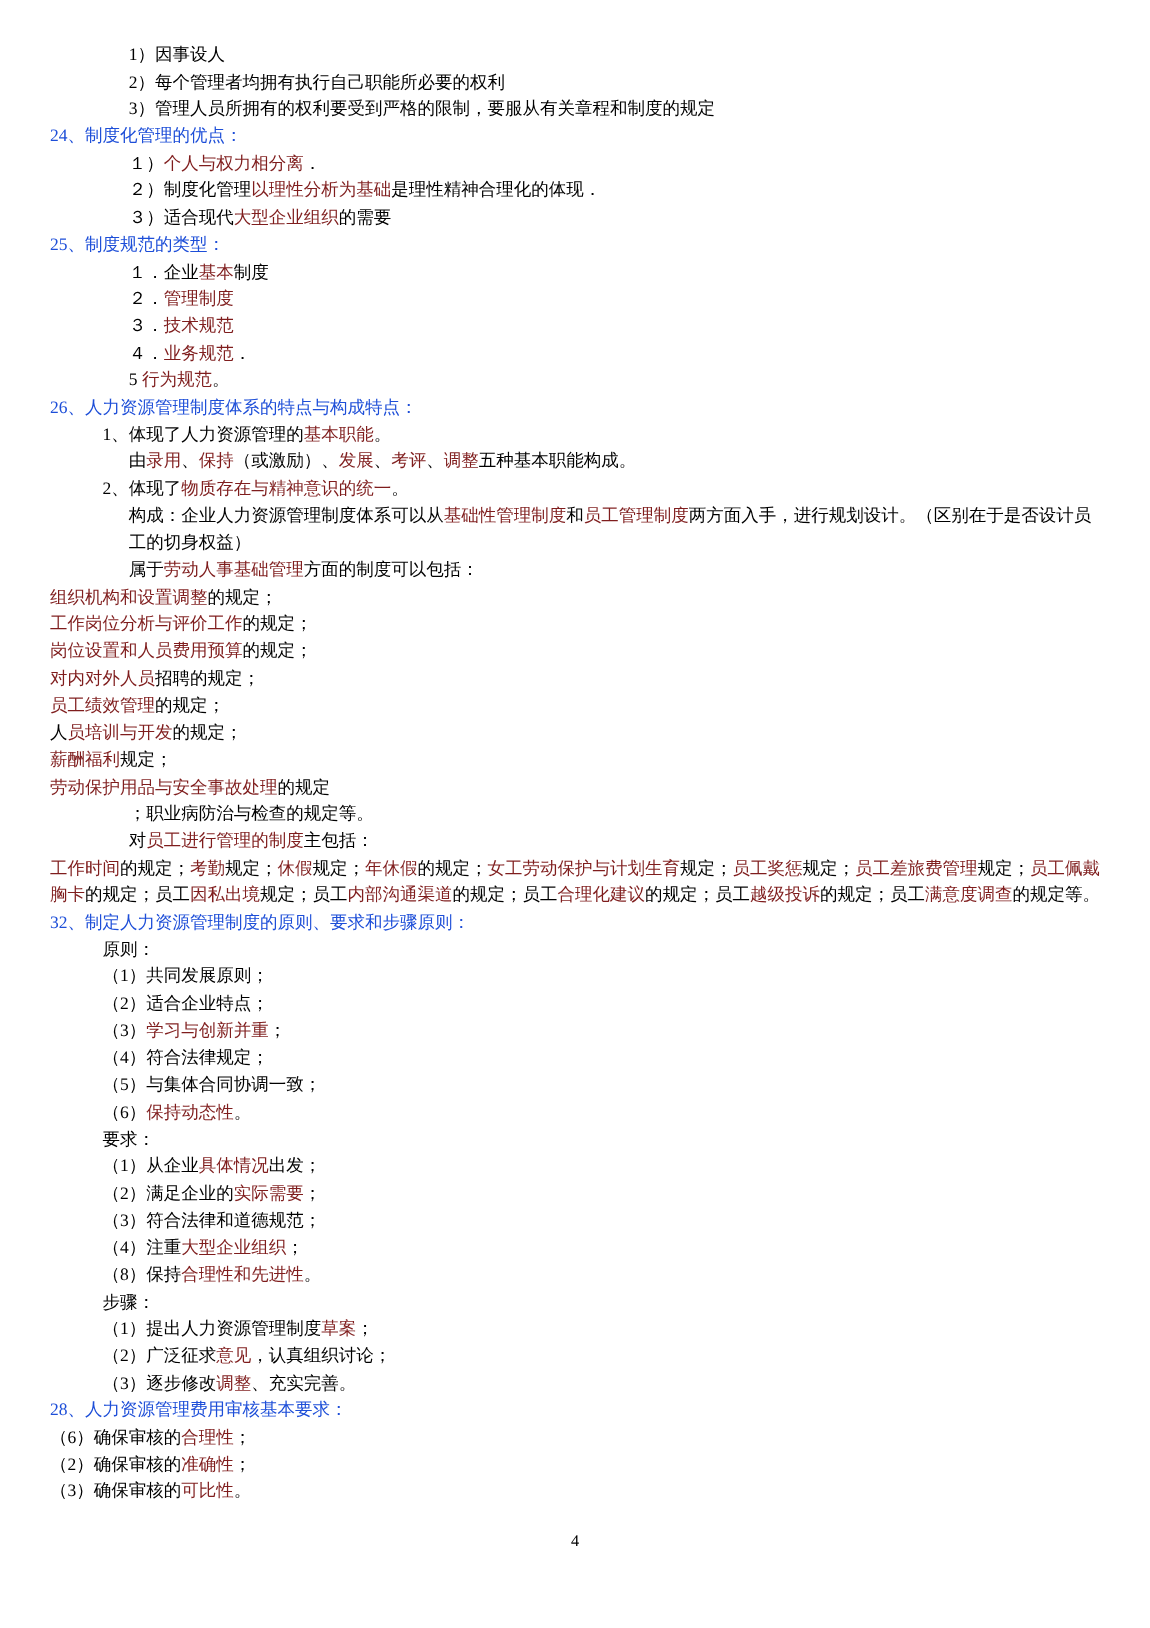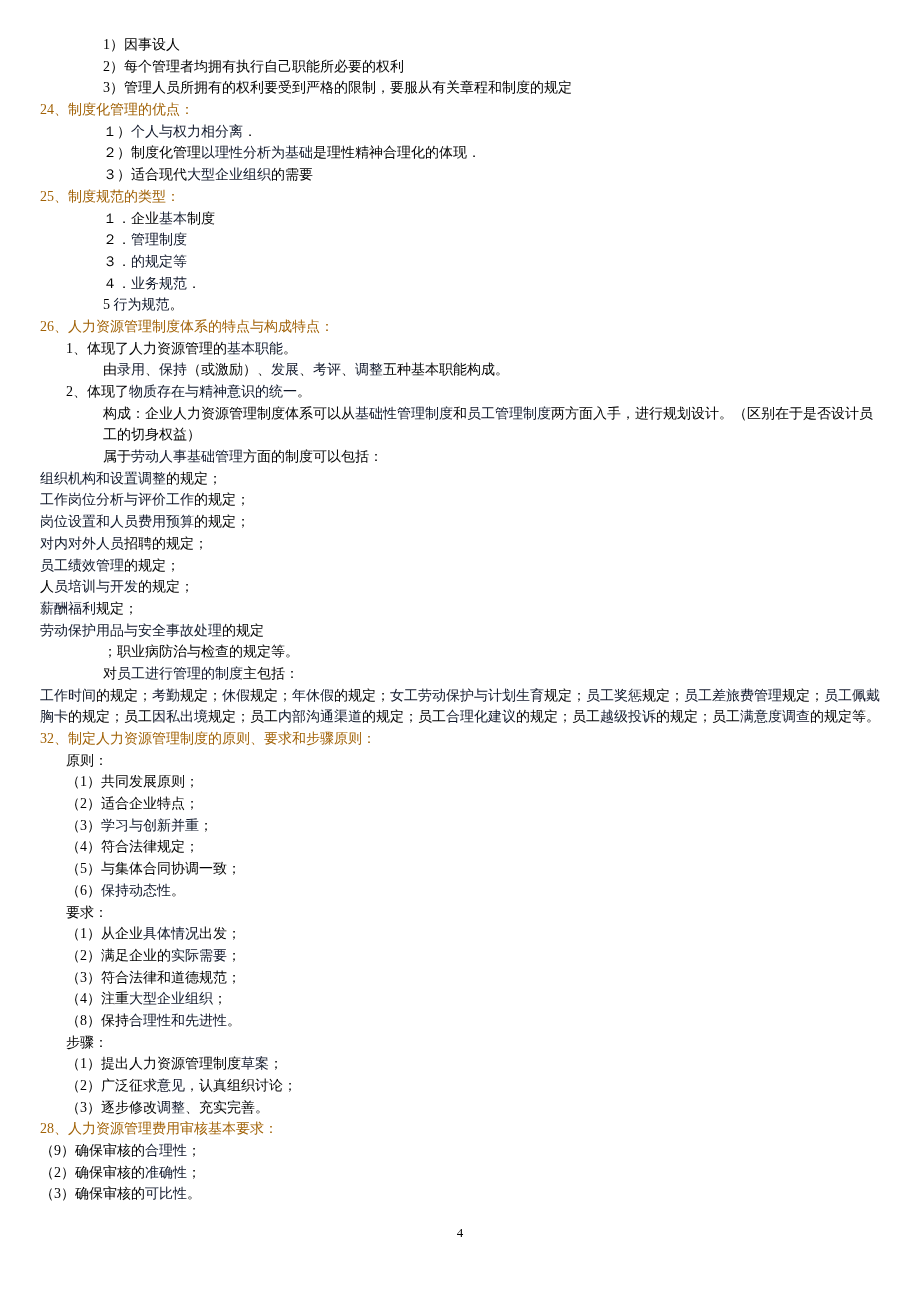--- a/index.html
+++ b/index.html
@@ -6,44 +6,44 @@
     font-family: "SimSun", "宋体", serif;
     font-size: 14px;
     line-height: 1.55;
     color: #000;
     margin: 0;
     padding: 34px 40px 30px 40px;
     width: 920px;
     box-sizing: border-box;
     background: #fff;
   }
-  .blue { color: #a16207; }
-  .red  { color: #0f172a; }
-  .l1 { margin-left: 26px; }
+  .blue { color: #1d4ed8; }
+  .red  { color: #7f1d1d; }
+  .l1 { margin-left: 42px; }
   .l2 { margin-left: 63px; }
   .l3 { }
   .pagenum { text-align: center; font-size: 13px; margin-top: 18px; }
   span { display: inline; }
 </style>
 </head>
 <body>
 
 <div class="l2"><span>1）因事设人</span></div>
 <div class="l2"><span>2）每个管理者均拥有执行自己职能所必要的权利</span></div>
 <div class="l2"><span>3）管理人员所拥有的权利要受到严格的限制，要服从有关章程和制度的规定</span></div>
 
 <div><span class="blue">24、制度化管理的优点：</span></div>
 <div class="l2"><span>１）</span><span class="red">个人与权力相分离</span><span>．</span></div>
 <div class="l2"><span>２）制度化管理</span><span class="red">以理性分析为基础</span><span>是理性精神合理化的体现．</span></div>
 <div class="l2"><span>３）适合现代</span><span class="red">大型企业组织</span><span>的需要</span></div>
 
 <div><span class="blue">25、制度规范的类型：</span></div>
 <div class="l2"><span>１．企业</span><span class="red">基本</span><span>制度</span></div>
 <div class="l2"><span>２．</span><span class="red">管理制度</span></div>
-<div class="l2"><span>３．</span><span class="red">的规定等</span></div>
+<div class="l2"><span>３．</span><span class="red">技术规范</span></div>
 <div class="l2"><span>４．</span><span class="red">业务规范</span><span>．</span></div>
 <div class="l2"><span>5 </span><span class="red">行为规范</span><span>。</span></div>
 
 <div><span class="blue">26、人力资源管理制度体系的特点与构成特点：</span></div>
 <div class="l1"><span>1、体现了人力资源管理的</span><span class="red">基本职能</span><span>。</span></div>
 <div class="l2"><span>由</span><span class="red">录用</span><span>、</span><span class="red">保持</span><span>（或激励）、</span><span class="red">发展</span><span>、</span><span class="red">考评</span><span>、</span><span class="red">调整</span><span>五种基本职能构成。</span></div>
 <div class="l1"><span>2、体现了</span><span class="red">物质存在与精神意识的统一</span><span>。</span></div>
 <div class="l2"><span>构成：企业人力资源管理制度体系可以从</span><span class="red">基础性管理制度</span><span>和</span><span class="red">员工管理制度</span><span>两方面入手，进行规划设计。（区别在于是否设计员工的切身权益）</span></div>
 <div class="l2"><span>属于</span><span class="red">劳动人事基础管理</span><span>方面的制度可以包括：</span></div>
 <div class="l3"><span class="red">组织机构和设置调整</span><span>的规定；</span></div>
@@ -71,17 +71,17 @@
 <div class="l1"><span>（2）满足企业的</span><span class="red">实际需要</span><span>；</span></div>
 <div class="l1"><span>（3）符合法律和道德规范；</span></div>
 <div class="l1"><span>（4）注重</span><span class="red">大型企业组织</span><span>；</span></div>
 <div class="l1"><span>（8）保持</span><span class="red">合理性和先进性</span><span>。</span></div>
 <div class="l1"><span>步骤：</span></div>
 <div class="l1"><span>（1）提出人力资源管理制度</span><span class="red">草案</span><span>；</span></div>
 <div class="l1"><span>（2）广泛征求</span><span class="red">意见</span><span>，认真组织讨论；</span></div>
 <div class="l1"><span>（3）逐步修改</span><span class="red">调整</span><span>、充实完善。</span></div>
 
 <div><span class="blue">28、人力资源管理费用审核基本要求：</span></div>
-<div><span>（9）确保审核的</span><span class="red">合理性</span><span>；</span></div>
+<div><span>（6）确保审核的</span><span class="red">合理性</span><span>；</span></div>
 <div><span>（2）确保审核的</span><span class="red">准确性</span><span>；</span></div>
 <div><span>（3）确保审核的</span><span class="red">可比性</span><span>。</span></div>
 
 <div class="pagenum"><span>4</span></div>
 
 </body></html>

